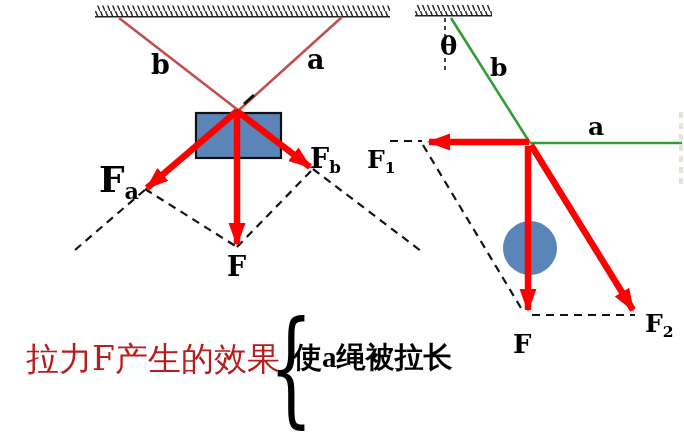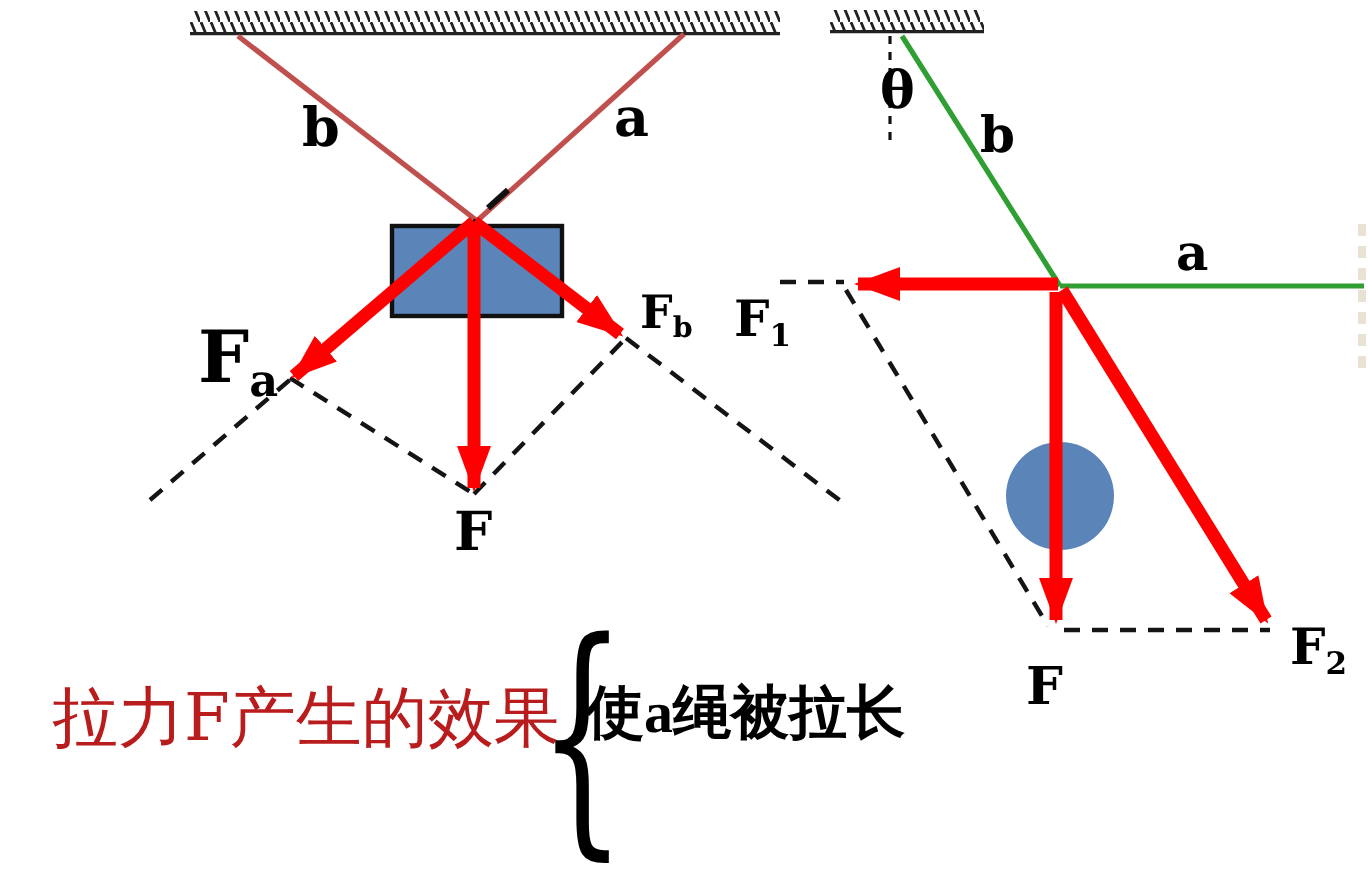--- a/index.html
+++ b/index.html
@@ -104,21 +104,21 @@
         <line x1="531" y1="145" x2="633" y2="310" marker-end="url(#ah)"></line>
       </g>
     </g>
   </svg>
 
   <div class="lbl" style="left:151px;top:51px;font-size:27px">b</div>
   <div class="lbl" style="left:307px;top:46px;font-size:27px">a</div>
 
   <div class="lbl" style="left:99px;top:161px;font-size:36px"><span>F</span><sub>a</sub></div>
 
-  <div class="lbl" style="left:320px;top:145px;font-size:23px"><span>F</span><sub>b</sub></div>
+  <div class="lbl" style="left:310px;top:145px;font-size:27px"><span>F</span><sub>b</sub></div>
 
   <div class="lbl" style="left:227px;top:253px;font-size:27px">F</div>
 
   <div class="lbl" style="left:440px;top:33px;font-size:26px">θ</div>
   <div class="lbl" style="left:490px;top:55px;font-size:25px">b</div>
   <div class="lbl" style="left:588px;top:114px;font-size:25px">a</div>
 
   <div class="lbl" style="left:367px;top:147px;font-size:25px"><span>F</span><sub>1</sub></div>
 
   <div class="lbl" style="left:513px;top:331px;font-size:26px">F</div>

